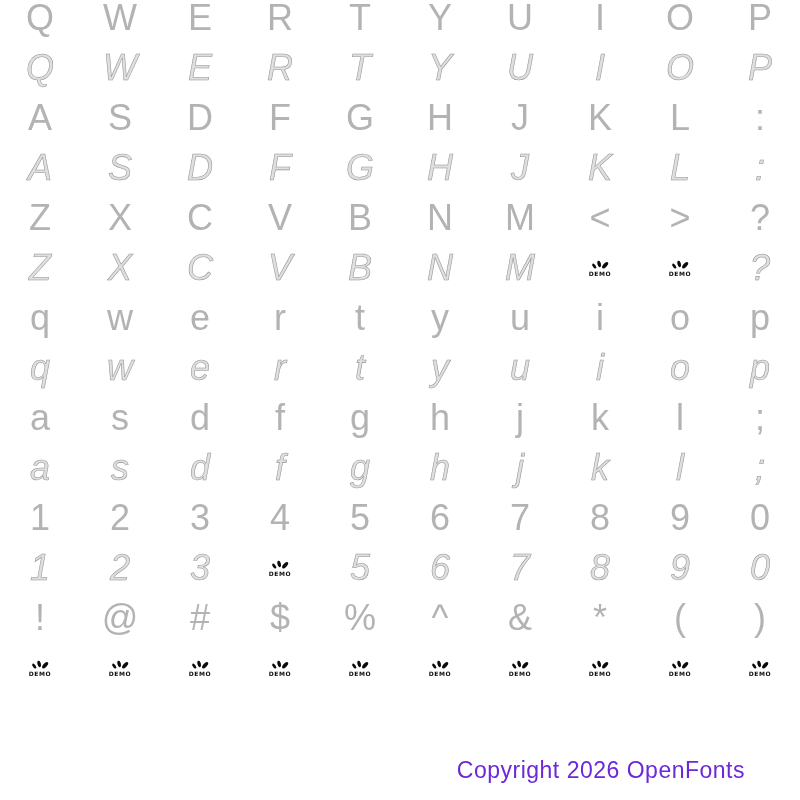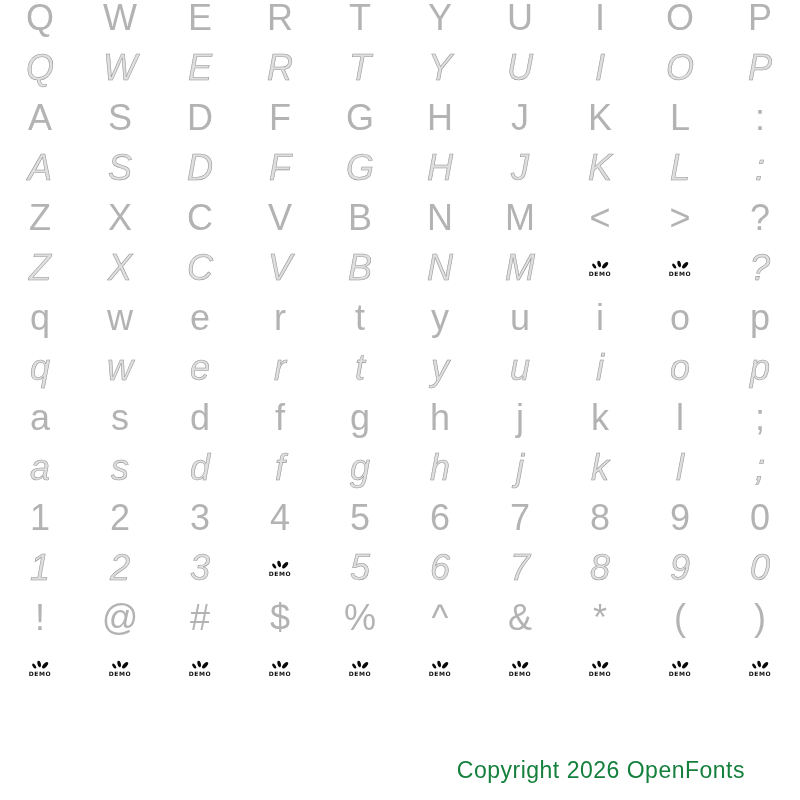--- a/index.html
+++ b/index.html
@@ -59,21 +59,21 @@
     color: #0b0b0b;
     font-family: "DejaVu Sans", sans-serif;
   }
   #footer-copyright {
     position: absolute;
     top: 757px;
     left: 0;
     right: 55px;
     text-align: right;
     font-size: 23px;
-    color: #15803d;
+    color: #6d28d9;
     letter-spacing: 0.5px;
     padding-left: 19px;
   }
 </style>
 </head>
 <body>
 
 <div id="specimen">
     <div class="glyph-row row-regular">
       <div class="glyph-cell">

